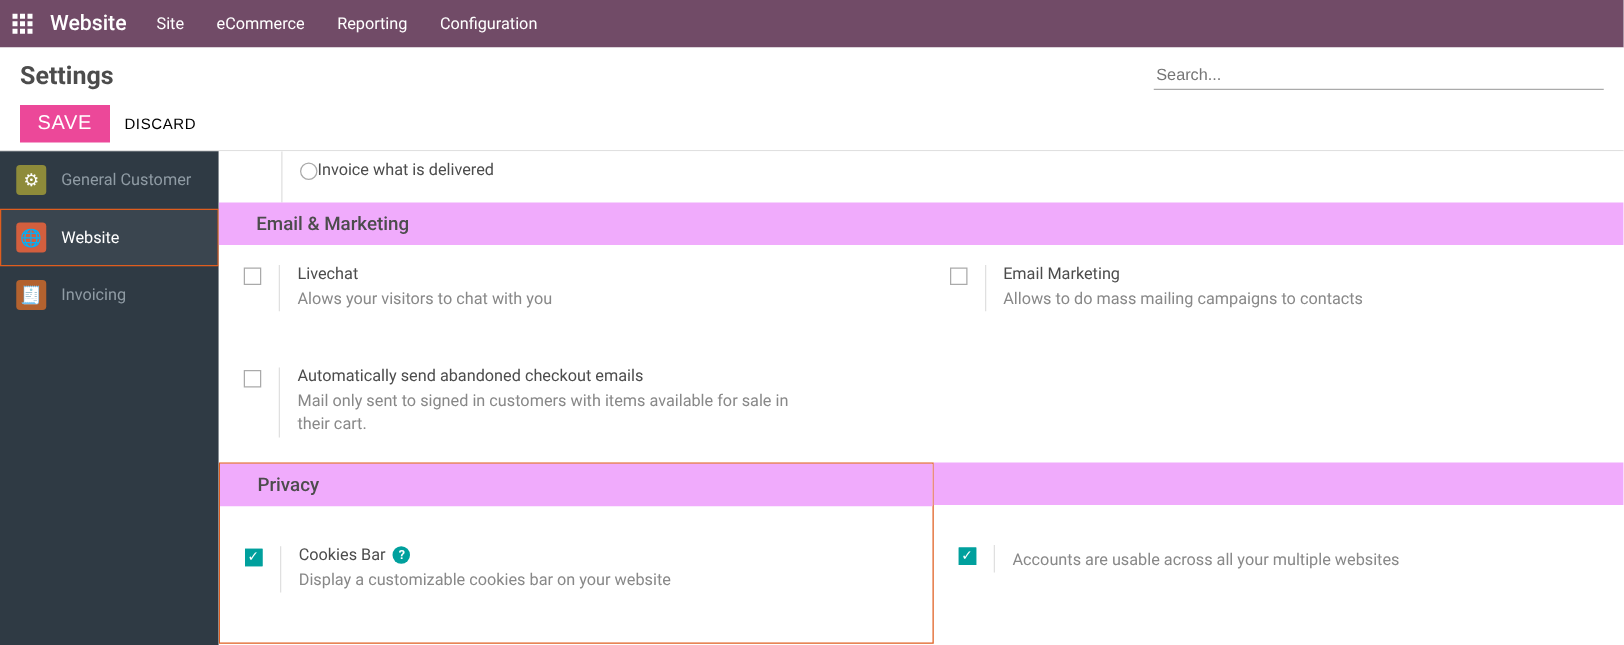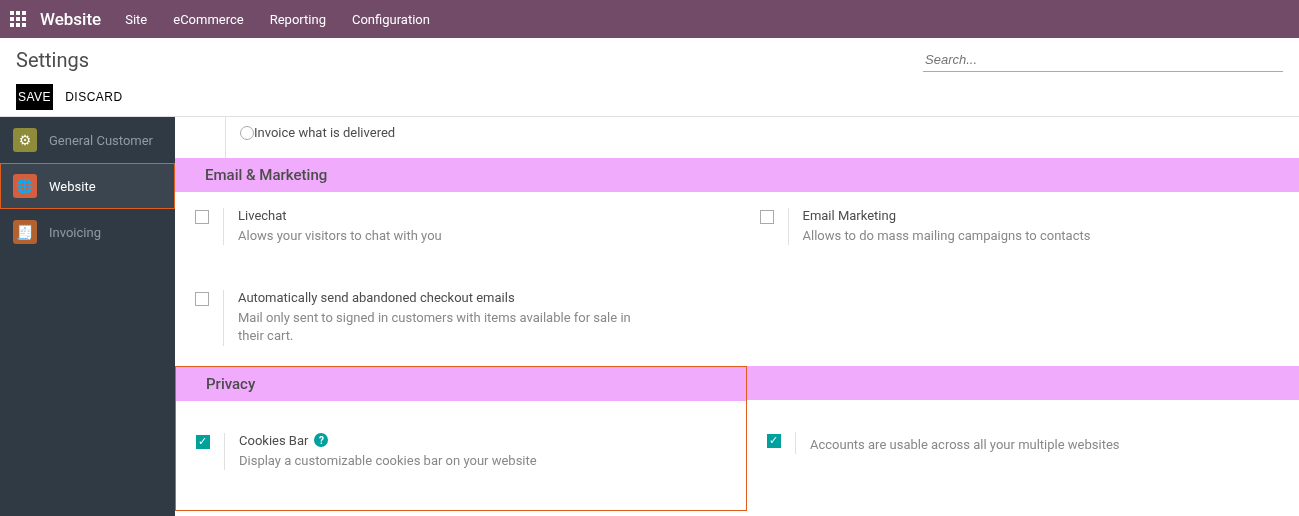--- a/index.html
+++ b/index.html
@@ -30,37 +30,36 @@
     }
     .menubar { display: flex; gap: 26px; }
     .menubar a { color: #fff; text-decoration: none; font-size: 13px; }
     
     .control-panel {
       background: #fff;
       padding: 10px 16px 6px;
       border-bottom: 1px solid #e0e0e0;
     }
     .cp-row1 { display: flex; justify-content: space-between; align-items: center; margin-bottom: 12px; }
-    .page-title { font-size: 20px; font-weight: 400; color: #4c4c4c; }
+    .page-title { font-size: 20px; font-weight: 700; color: #4c4c4c; }
     .search-input {
       border: none;
       border-bottom: 1px solid #aaa;
       padding: 4px 2px;
       font-size: 13px;
       width: 360px;
       outline: none;
-      font-style: italic;
     }
     .cp-row2 { display: flex; gap: 12px; align-items: center; }
     .btn-primary {
-      background: #000000;
+      background: #ec4899;
       color: #fff;
       border: none;
-      padding: 6px 2px;
-      font-size: 12px;
+      padding: 6px 14px;
+      font-size: 16px;
       letter-spacing: 0.5px;
       cursor: pointer;
     }
     .btn-link {
       background: none;
       border: none;
       color: #000000;
       font-size: 12px;
       letter-spacing: 0.5px;
       cursor: pointer;

